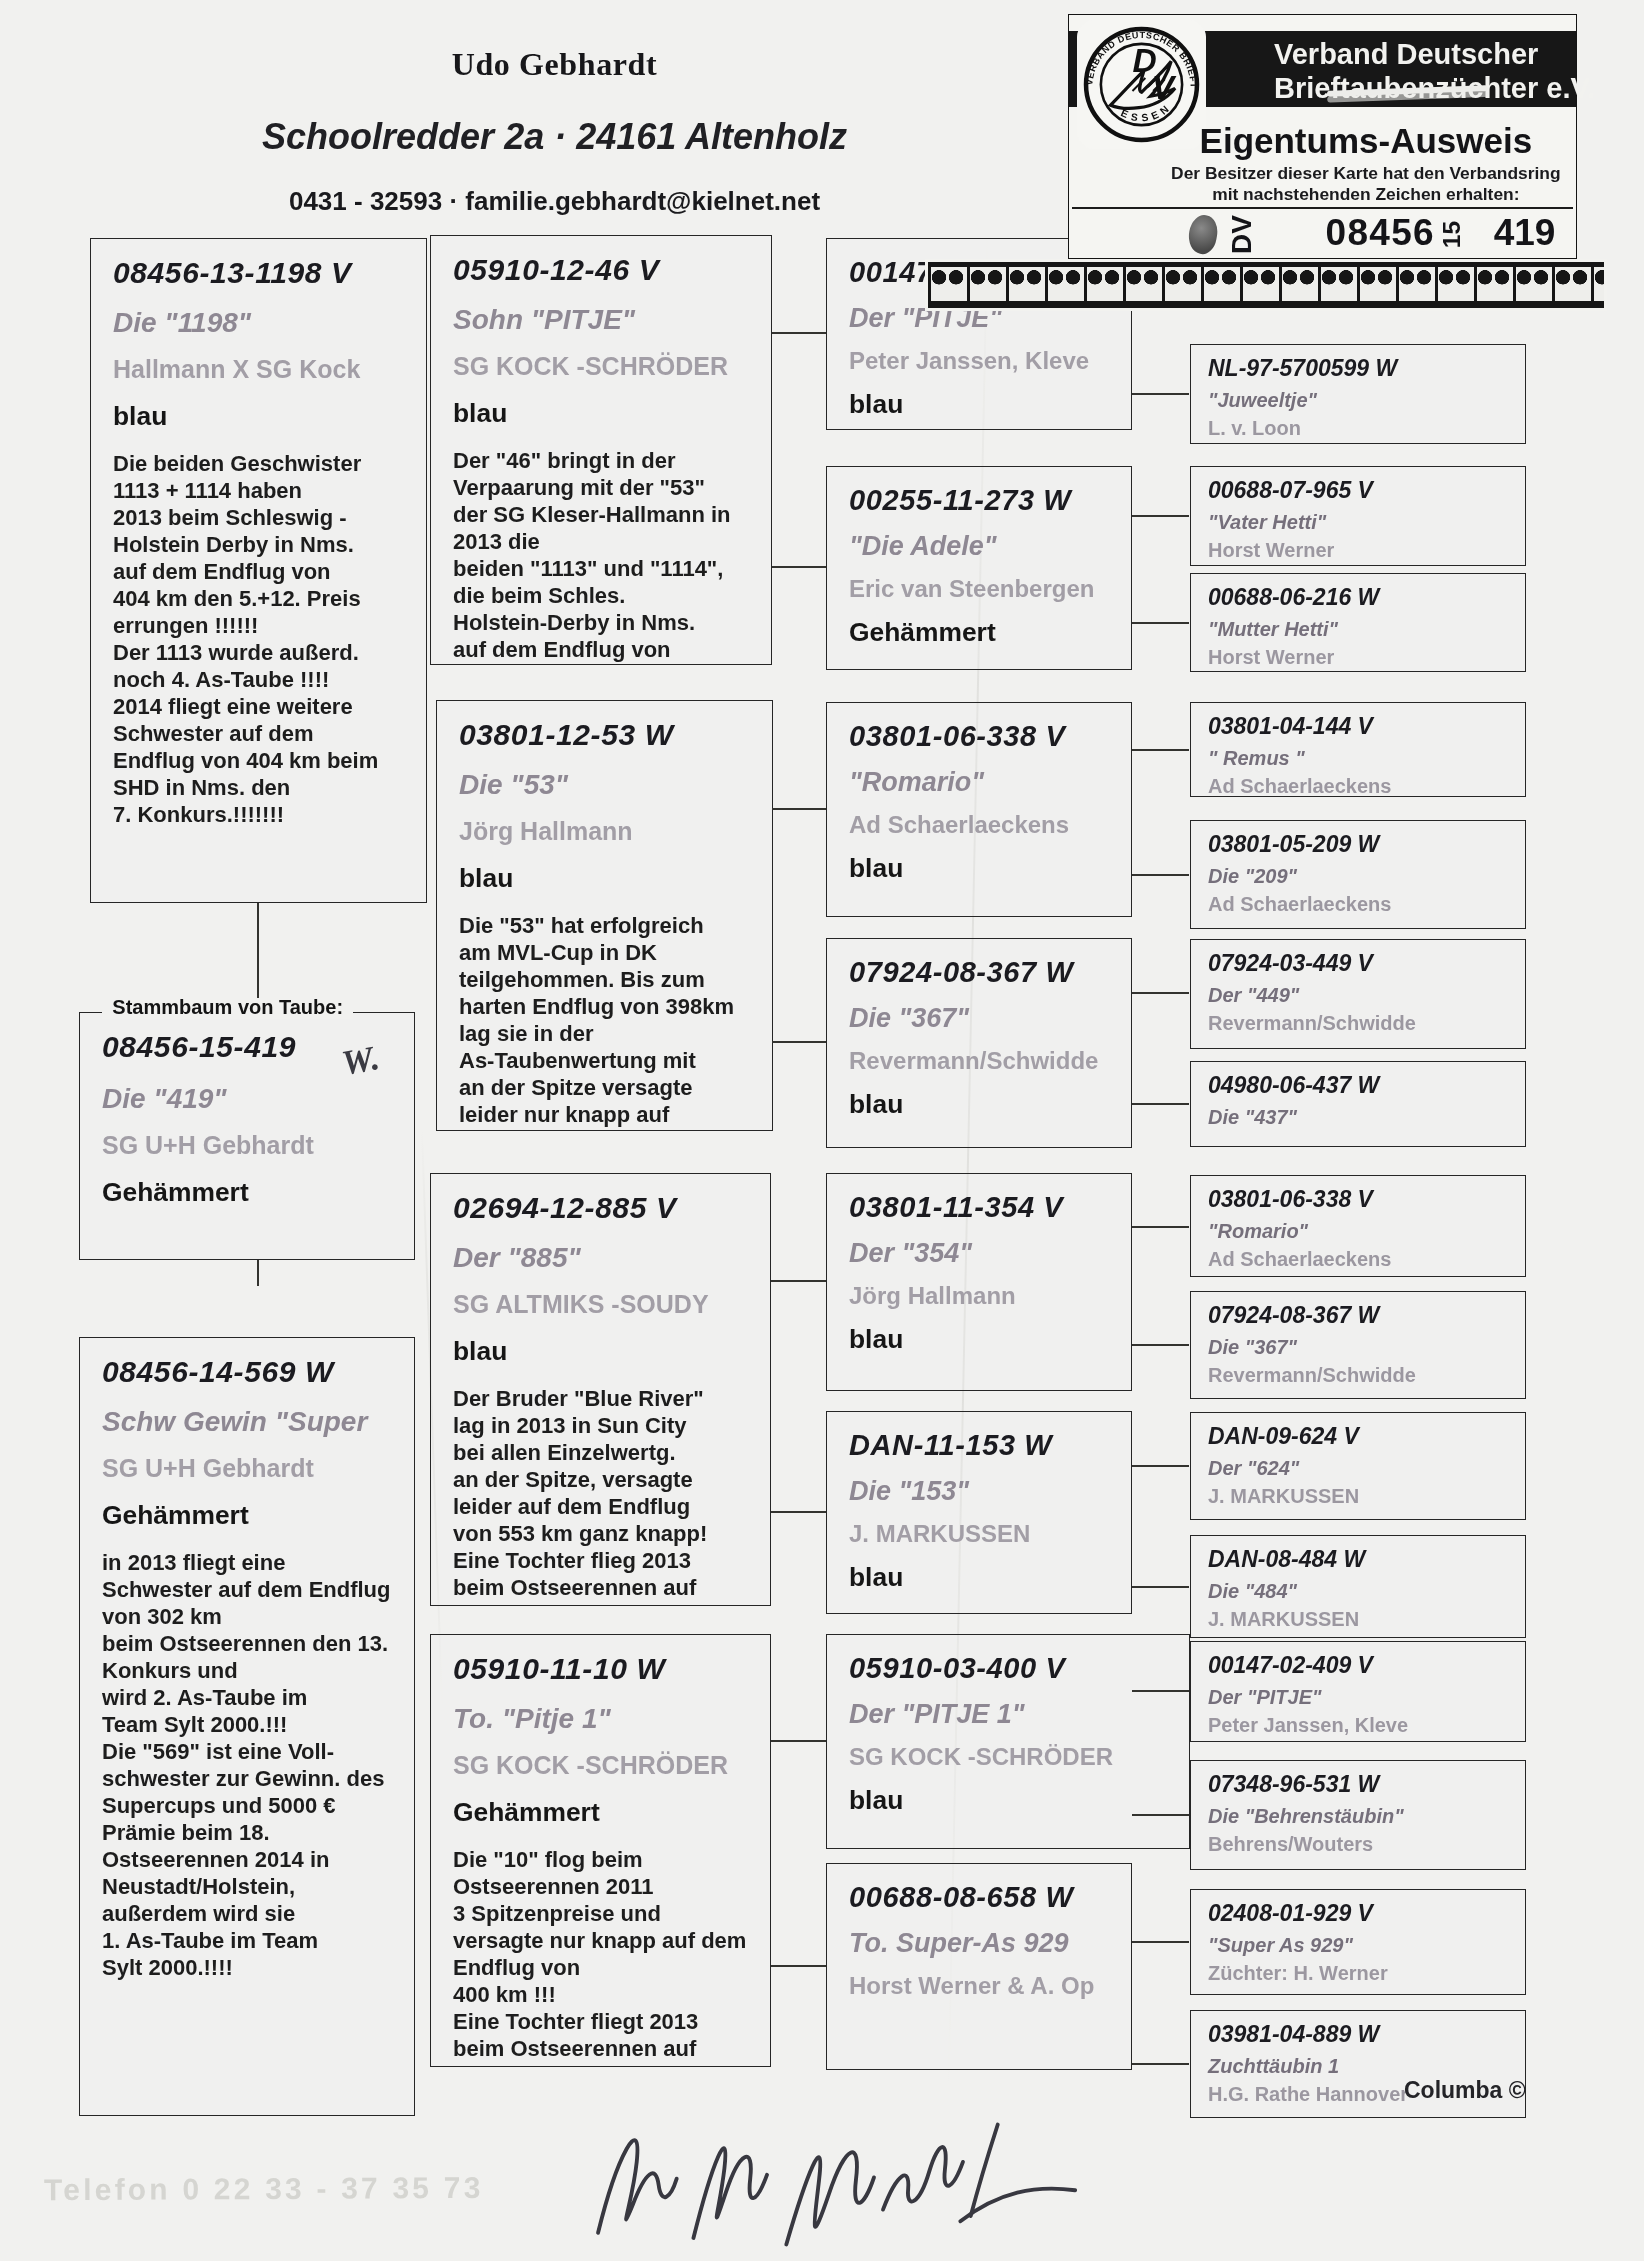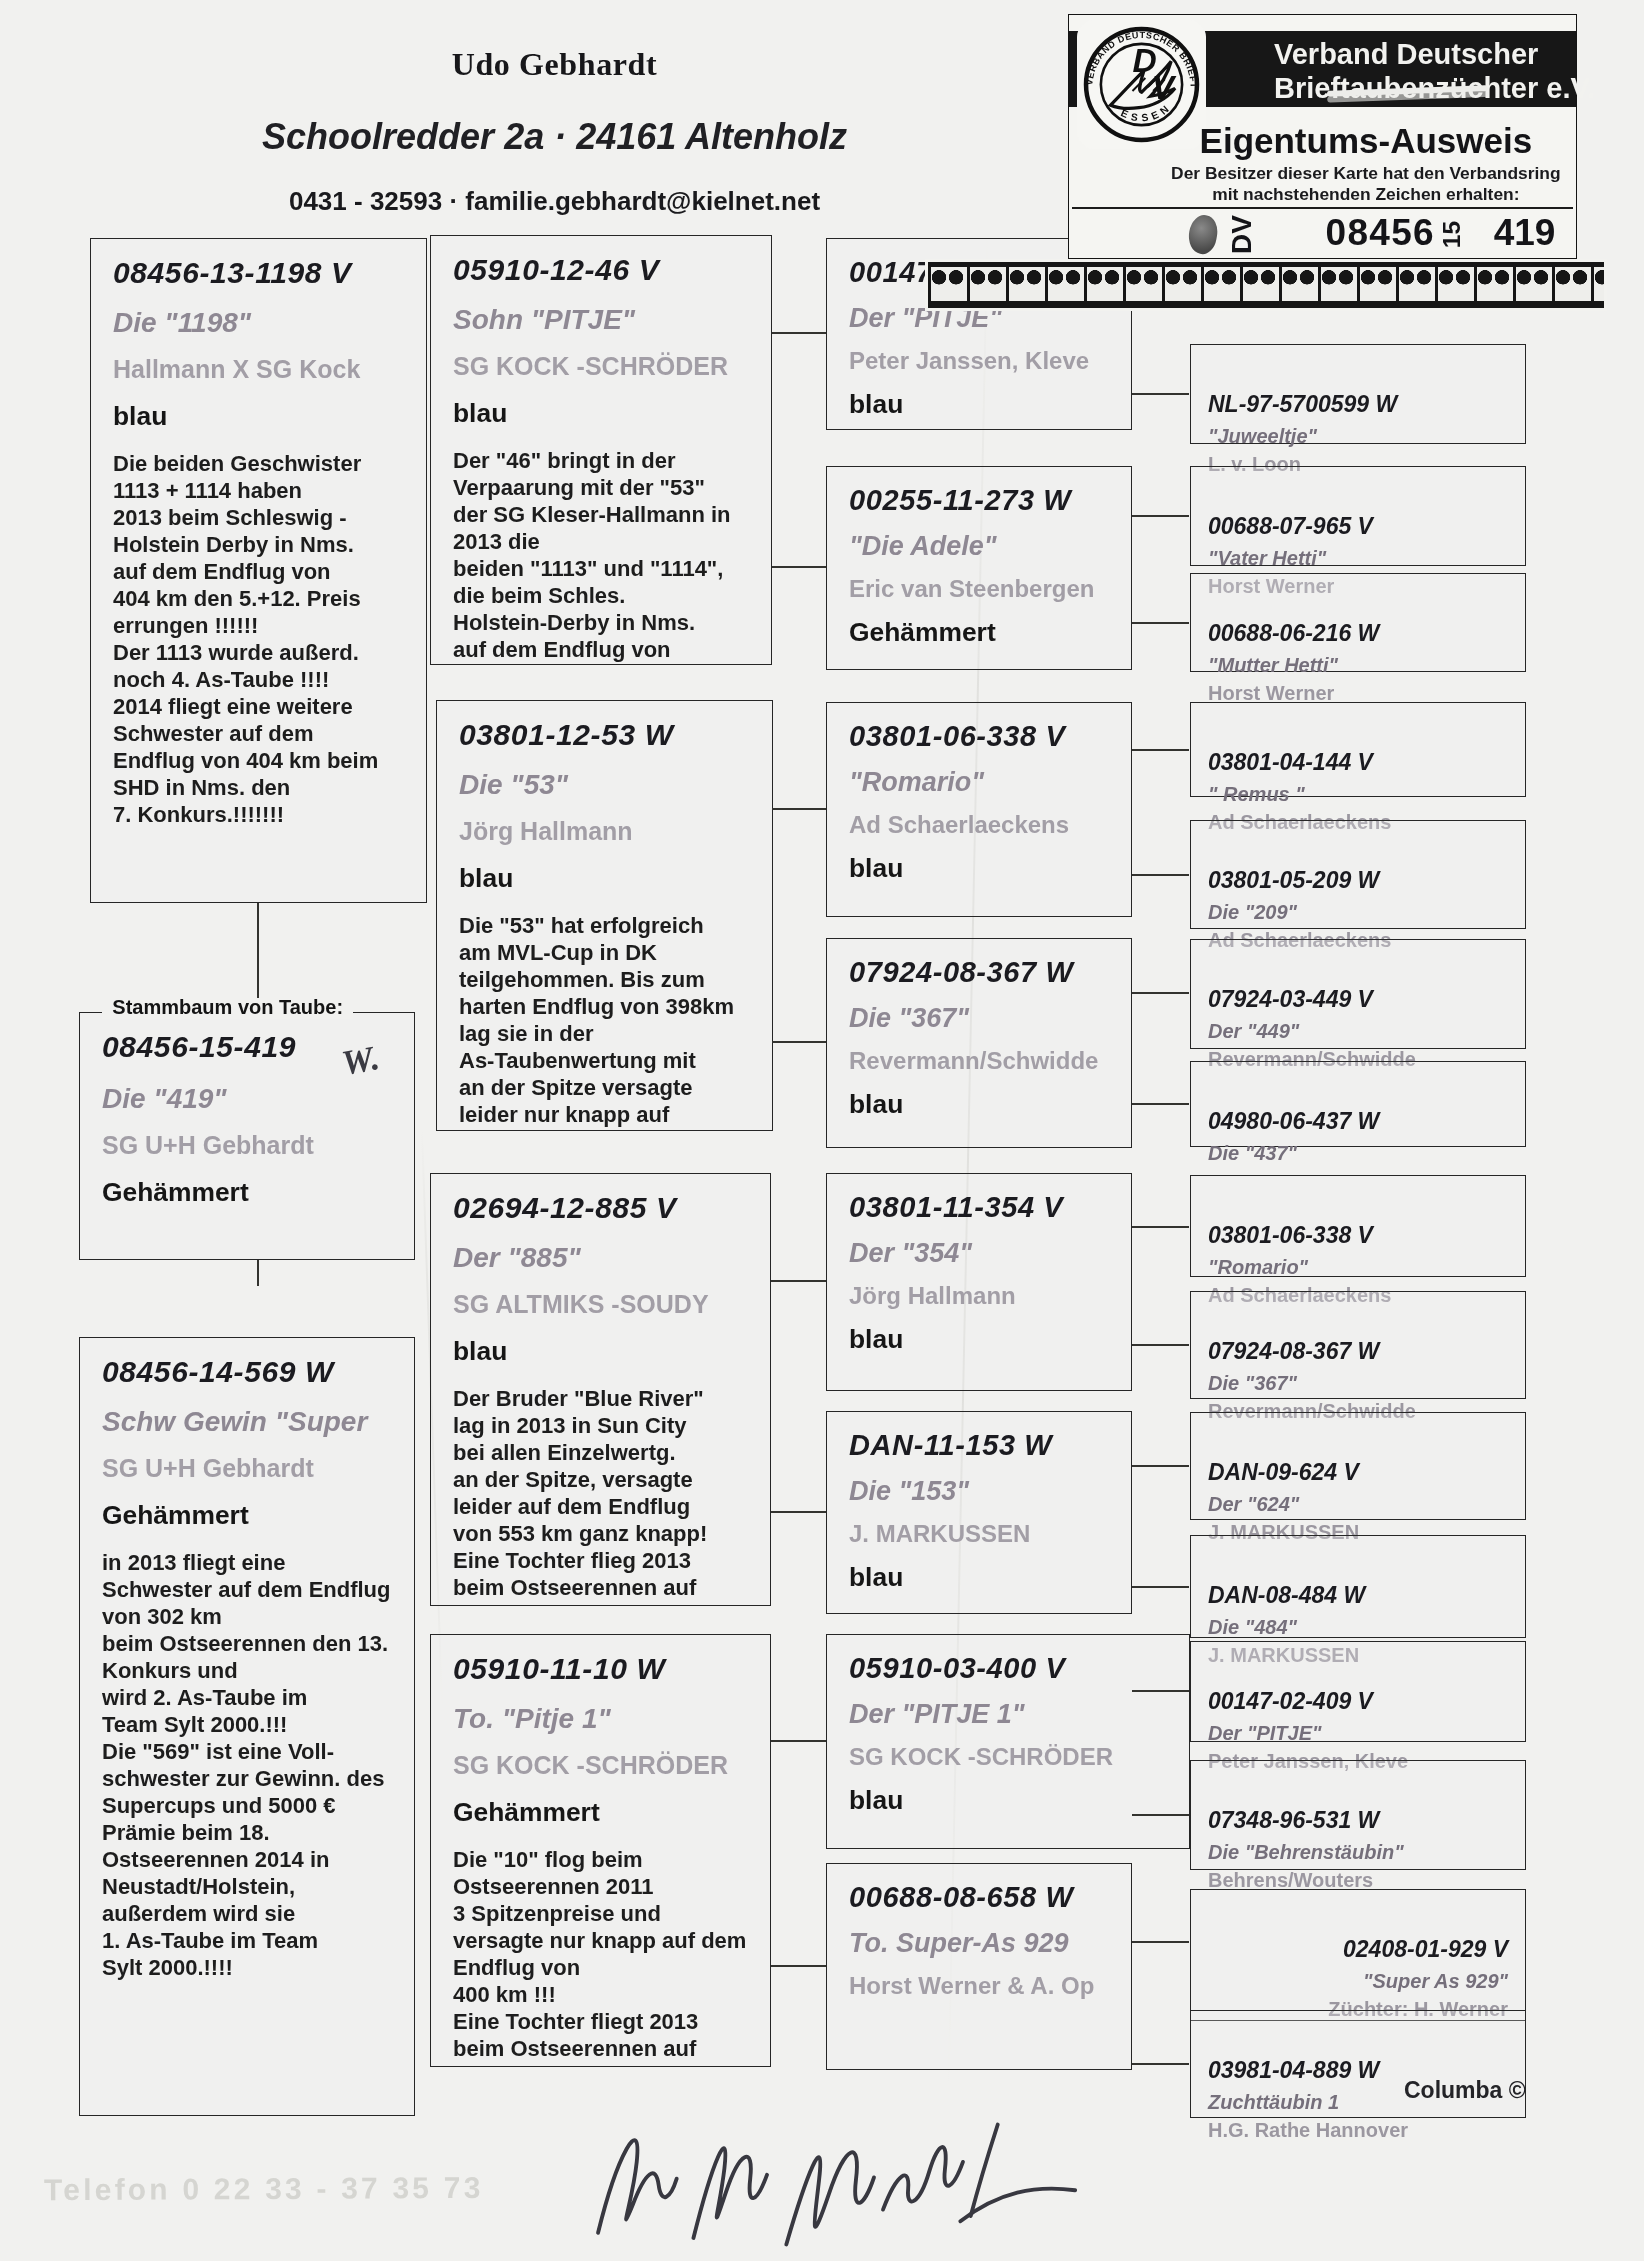--- a/index.html
+++ b/index.html
@@ -53,21 +53,21 @@
   .pname{font-style:italic;font-weight:700;font-size:28px;color:#8e8893;margin-bottom:15.5px;}
   .breeder{font-weight:700;font-size:25px;color:#a29ea6;margin-bottom:17px;}
   .pcolor{font-weight:700;font-size:26.4px;color:#161616;margin-bottom:18px;}
   .note{font-weight:700;font-size:22px;line-height:1.23;color:#1d1d1d;white-space:pre-line;}
   .sbox .ring{margin-bottom:19.3px;}
   .hand{position:absolute;right:35px;top:28px;font-family:"Liberation Serif","DejaVu Serif",serif;
         font-style:italic;font-weight:700;font-size:35px;color:#3a3a42;transform:rotate(-10deg);}
   .treelabel{position:absolute;left:22px;top:-17px;background:#f1f1ef;padding:0 10.3px;
              font-weight:700;font-size:20px;color:#141414;white-space:nowrap;}
   .small.pbox{padding:10.3px 17px 5.2px 17px;}
-  .small .ring{font-size:23px;margin-bottom:6.4px;letter-spacing:0;margin-top:36px;}
+  .small .ring{font-size:23px;margin-bottom:6.4px;letter-spacing:0;}
   .small .pname{font-size:20px;margin-bottom:5.2px;color:#756f7b;}
   .small .breeder{font-size:20px;margin-bottom:0;color:#9b97a0;}
   .mid .ring{font-size:29px;margin-bottom:14px;}
   .mid .pname{font-size:27px;margin-bottom:13px;}
   .mid .breeder{font-size:24px;margin-bottom:14px;}
   .mid .pcolor{margin-bottom:0;}
 
   .hline,.vline{position:absolute;background:#33332f;}
   .hline{height:1.9px;}
   .vline{width:1.9px;}
@@ -351,21 +351,21 @@
   <div class="pbox small" style="left:1190px;top:1641px;width:336px;height:101px;">
     <div class="ring">00147-02-409 V</div>
     <div class="pname">Der "PITJE"</div>
     <div class="breeder">Peter Janssen, Kleve</div>
   </div>
   <div class="pbox small" style="left:1190px;top:1760px;width:336px;height:110px;">
     <div class="ring">07348-96-531 W</div>
     <div class="pname">Die "Behrenstäubin"</div>
     <div class="breeder">Behrens/Wouters</div>
   </div>
-  <div class="pbox small" style="left:1190px;top:1889px;width:336px;height:132px;text-align:right;">
+  <div class="pbox small" style="left:1190px;top:1889px;width:336px;height:106px;">
     <div class="ring">02408-01-929 V</div>
     <div class="pname">"Super As 929"</div>
     <div class="breeder">Züchter: H. Werner</div>
   </div>
   <div class="pbox small" style="left:1190px;top:2010px;width:336px;height:108px;">
     <div class="ring">03981-04-889 W</div>
     <div class="pname">Zuchttäubin 1</div>
     <div class="breeder">H.G. Rathe Hannover</div>
   </div>
 

